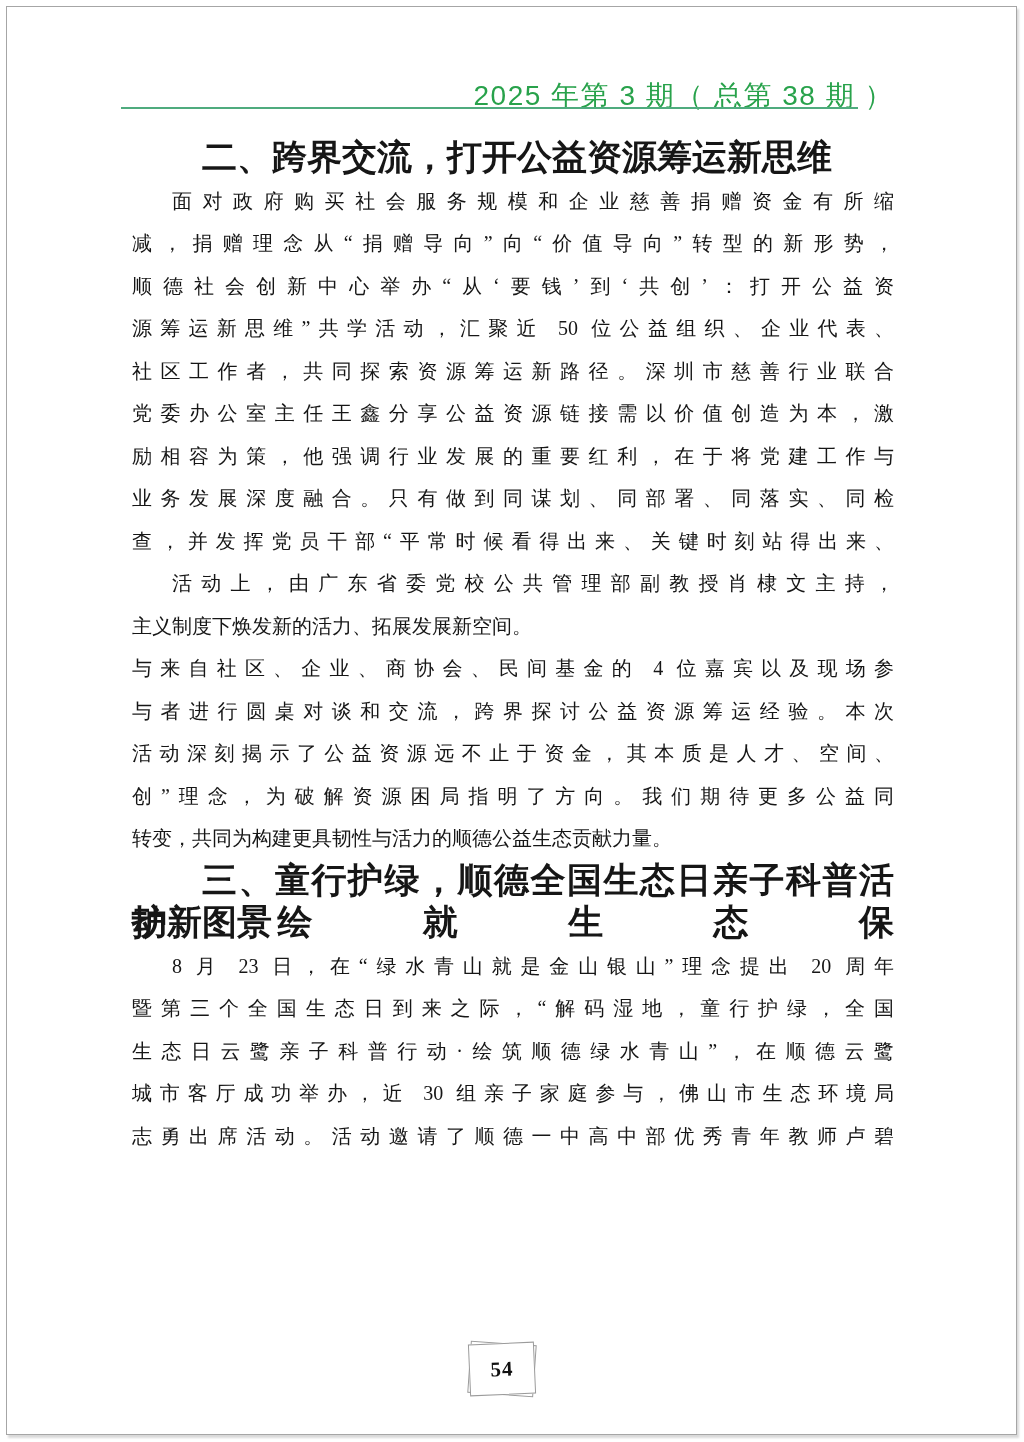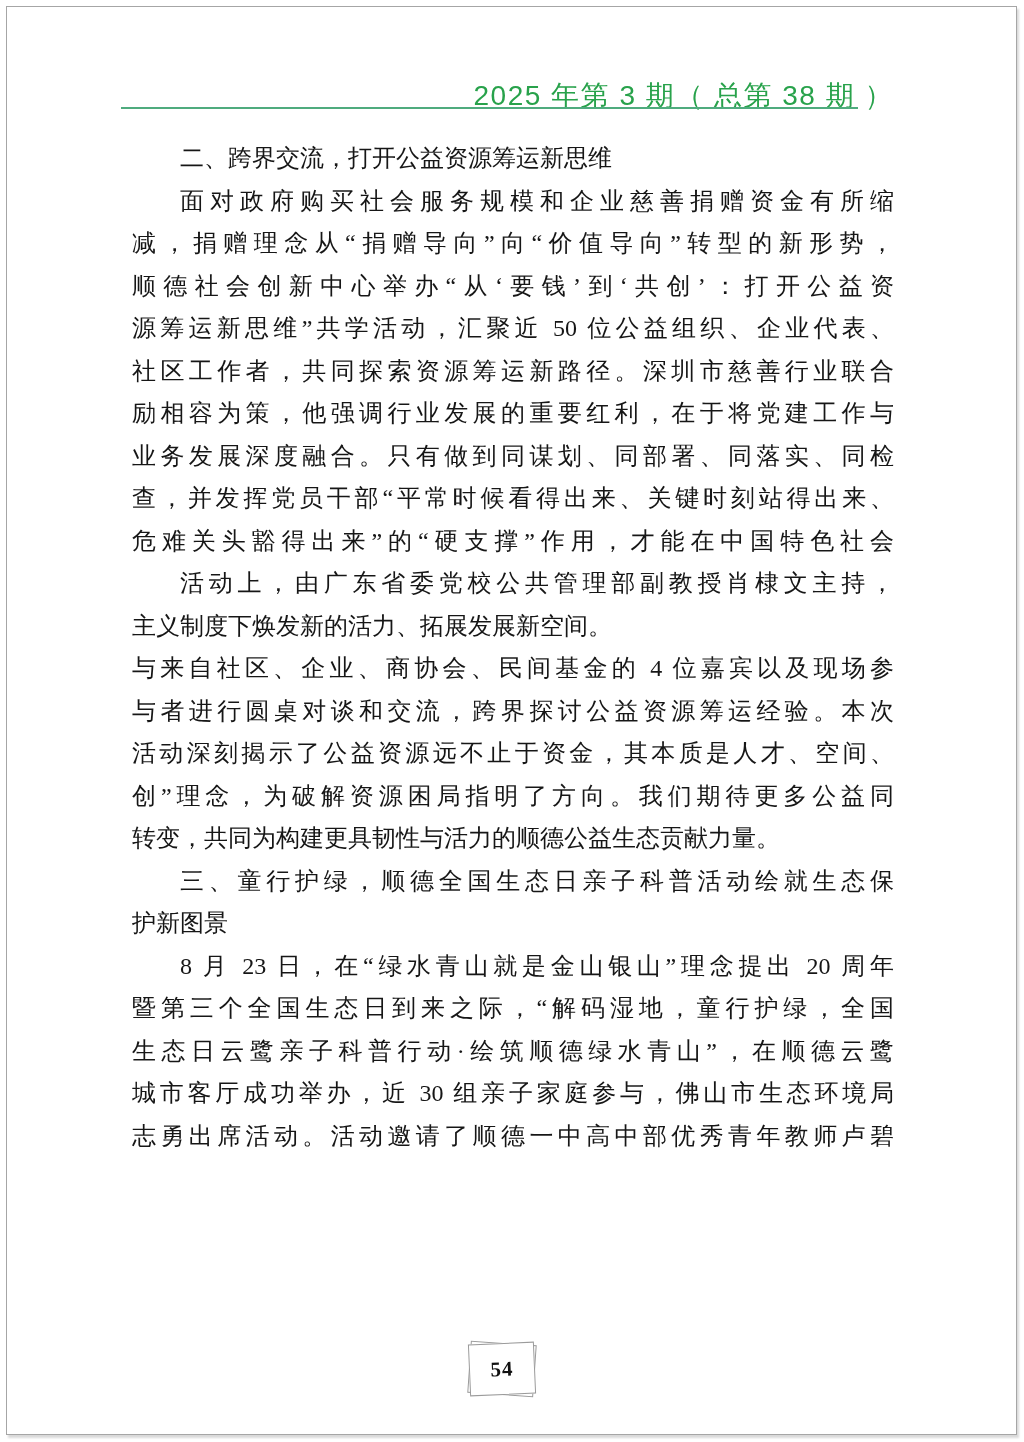--- a/index.html
+++ b/index.html
@@ -42,35 +42,35 @@
   .content {
     position: absolute;
     left: 125px;
     top: 130px;
     width: 762px;
     color: #161616;
   }
   .line {
     height: 42.5px;
     line-height: 42.5px;
-    font-size: 24px;
+    font-size: 20px;
     text-align: justify;
     text-align-last: left;
     text-justify: inter-character;
     white-space: nowrap;
     overflow: visible;
   }
   .line.stretch {
     text-align-last: justify;
     white-space: normal;
   }
   .line.indent { text-indent: 2em; }
   .line.bold {
-    font-weight: normal;
-    font-size: 24px;
+    font-weight: bold;
+    font-size: 35px;
   }
   .pn-wrap {
     position: absolute;
     left: 462px;
     top: 1336px;
     width: 66px;
     height: 52px;
   }
   .pn-back {
     position: absolute;
@@ -107,24 +107,24 @@
 
   <div class="header-rule" style="background: rgb(79, 171, 126);"></div>
 
   <div class="content">
       <div class="line bold indent">二、跨界交流，打开公益资源筹运新思维</div>
       <div class="line indent stretch">面对政府购买社会服务规模和企业慈善捐赠资金有所缩</div>
       <div class="line stretch">减，捐赠理念从“捐赠导向”向“价值导向”转型的新形势，</div>
       <div class="line stretch">顺德社会创新中心举办“从‘要钱’到‘共创’：打开公益资</div>
       <div class="line stretch">源筹运新思维”共学活动，汇聚近 50 位公益组织、企业代表、</div>
       <div class="line stretch">社区工作者，共同探索资源筹运新路径。深圳市慈善行业联合</div>
+      <div class="line stretch">党委办公室主任王鑫分享公益资源链接需以价值创造为本，激</div>
       <div class="line stretch">励相容为策，他强调行业发展的重要红利，在于将党建工作与</div>
       <div class="line stretch">业务发展深度融合。只有做到同谋划、同部署、同落实、同检</div>
       <div class="line stretch">查，并发挥党员干部“平常时候看得出来、关键时刻站得出来、</div>
-      <div class="line stretch">危难关头豁得出来”的“硬支撑”作用，才能在中国特色社会</div>
       <div class="line indent stretch">活动上，由广东省委党校公共管理部副教授肖棣文主持，</div>
       <div class="line">主义制度下焕发新的活力、拓展发展新空间。</div>
       <div class="line stretch">与来自社区、企业、商协会、民间基金的 4 位嘉宾以及现场参</div>
       <div class="line stretch">与者进行圆桌对谈和交流，跨界探讨公益资源筹运经验。本次</div>
       <div class="line stretch">活动深刻揭示了公益资源远不止于资金，其本质是人才、空间、</div>
       <div class="line stretch">创”理念，为破解资源困局指明了方向。我们期待更多公益同</div>
       <div class="line">转变，共同为构建更具韧性与活力的顺德公益生态贡献力量。</div>
       <div class="line bold indent stretch">三、童行护绿，顺德全国生态日亲子科普活动绘就生态保</div>
       <div class="line bold">护新图景</div>
       <div class="line indent stretch">8 月 23 日，在“绿水青山就是金山银山”理念提出 20 周年</div>

